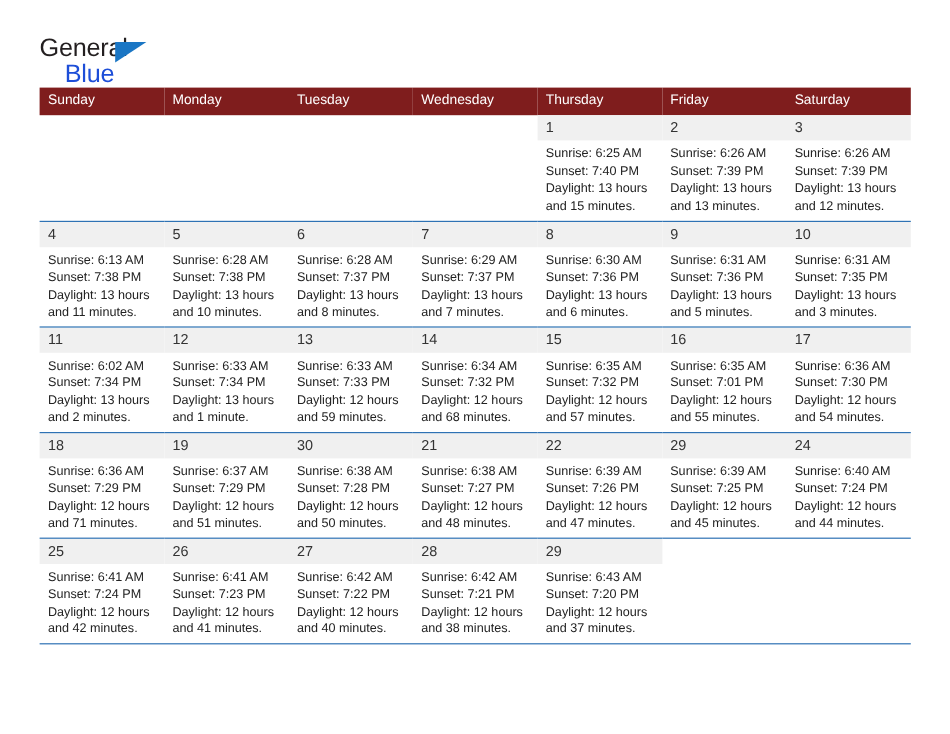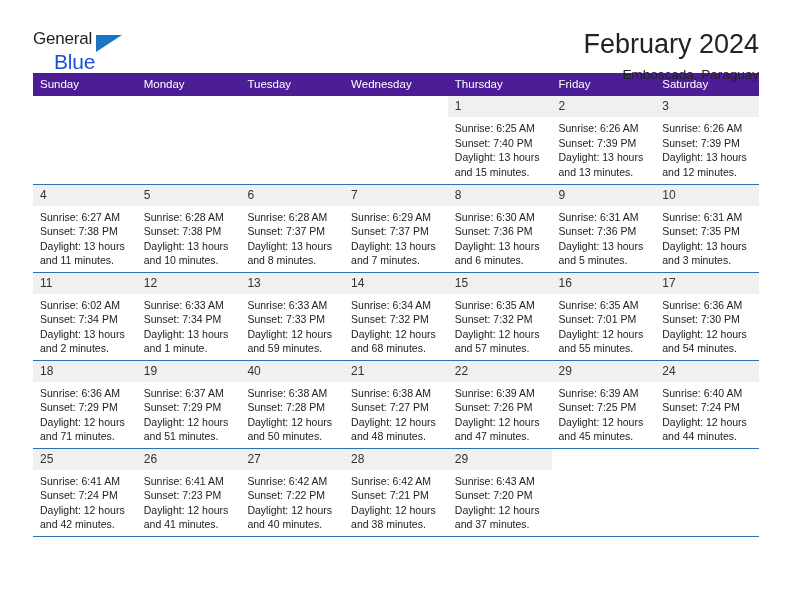--- a/index.html
+++ b/index.html
@@ -34,21 +34,21 @@
     position: relative;
     width: 110px;
     height: 46px;
     line-height: 1;
     user-select: none;
   }
   .logo-general {
     position: absolute;
     left: 0;
     top: 0;
-    font-size: 17px;
+    font-size: 21px;
     color: #231f20;
     letter-spacing: -0.2px;
   }
   .logo-tri {
     position: absolute;
     left: 63px;
     top: 5px;
     width: 0;
     height: 0;
     border-left: 26px solid #1a76c4;
@@ -80,21 +80,21 @@
   }
 
   
   .calendar {
     width: 726px;
     margin-top: 3px;
     border-collapse: collapse;
     table-layout: fixed;
   }
   .calendar th {
-    background: #4c1d95;
+    background: #7f1d1d;
     color: #ffffff;
     font-weight: normal;
     font-size: 11.5px;
     text-align: left;
     padding: 5px 0 6px 7px;
     height: 12px;
   }
   .calendar td {
     vertical-align: top;
     padding: 0;
@@ -138,24 +138,20 @@
 <div class="page">
 
   <div class="masthead">
 
     <div class="logo">
       <span class="logo-general">General</span>
       <span class="logo-tri"></span>
       <span class="logo-blue">Blue</span>
     </div>
 
-    <div class="titleblock">
-      <div class="cal-title">February 2024</div>
-      <div class="cal-subtitle">Emboscada, Paraguay</div>
-    </div>
 
   </div>
 
   <table class="calendar">
     <thead>
       <tr id="weekday-row">
           <th>Sunday</th>
           <th>Monday</th>
           <th>Tuesday</th>
           <th>Wednesday</th>
@@ -203,21 +199,21 @@
               <div>Sunset: 7:39 PM</div>
               <div>Daylight: 13 hours</div>
               <div>and 12 minutes.</div>
             </div>
           </td>
         </tr>
         <tr class="week-row">
           <td>
             <div class="daynum">4</div>
             <div class="cell-lines">
-              <div>Sunrise: 6:27 AM</div>
+              <div>Sunrise: 6:13 AM</div>
               <div>Sunset: 7:38 PM</div>
               <div>Daylight: 13 hours</div>
               <div>and 11 minutes.</div>
             </div>
           </td>
           <td>
             <div class="daynum">5</div>
             <div class="cell-lines">
               <div>Sunrise: 6:28 AM</div>
               <div>Sunset: 7:38 PM</div>
@@ -349,21 +345,21 @@
           <td>
             <div class="daynum">19</div>
             <div class="cell-lines">
               <div>Sunrise: 6:37 AM</div>
               <div>Sunset: 7:29 PM</div>
               <div>Daylight: 12 hours</div>
               <div>and 51 minutes.</div>
             </div>
           </td>
           <td>
-            <div class="daynum">40</div>
+            <div class="daynum">30</div>
             <div class="cell-lines">
               <div>Sunrise: 6:38 AM</div>
               <div>Sunset: 7:28 PM</div>
               <div>Daylight: 12 hours</div>
               <div>and 50 minutes.</div>
             </div>
           </td>
           <td>
             <div class="daynum">21</div>
             <div class="cell-lines">

